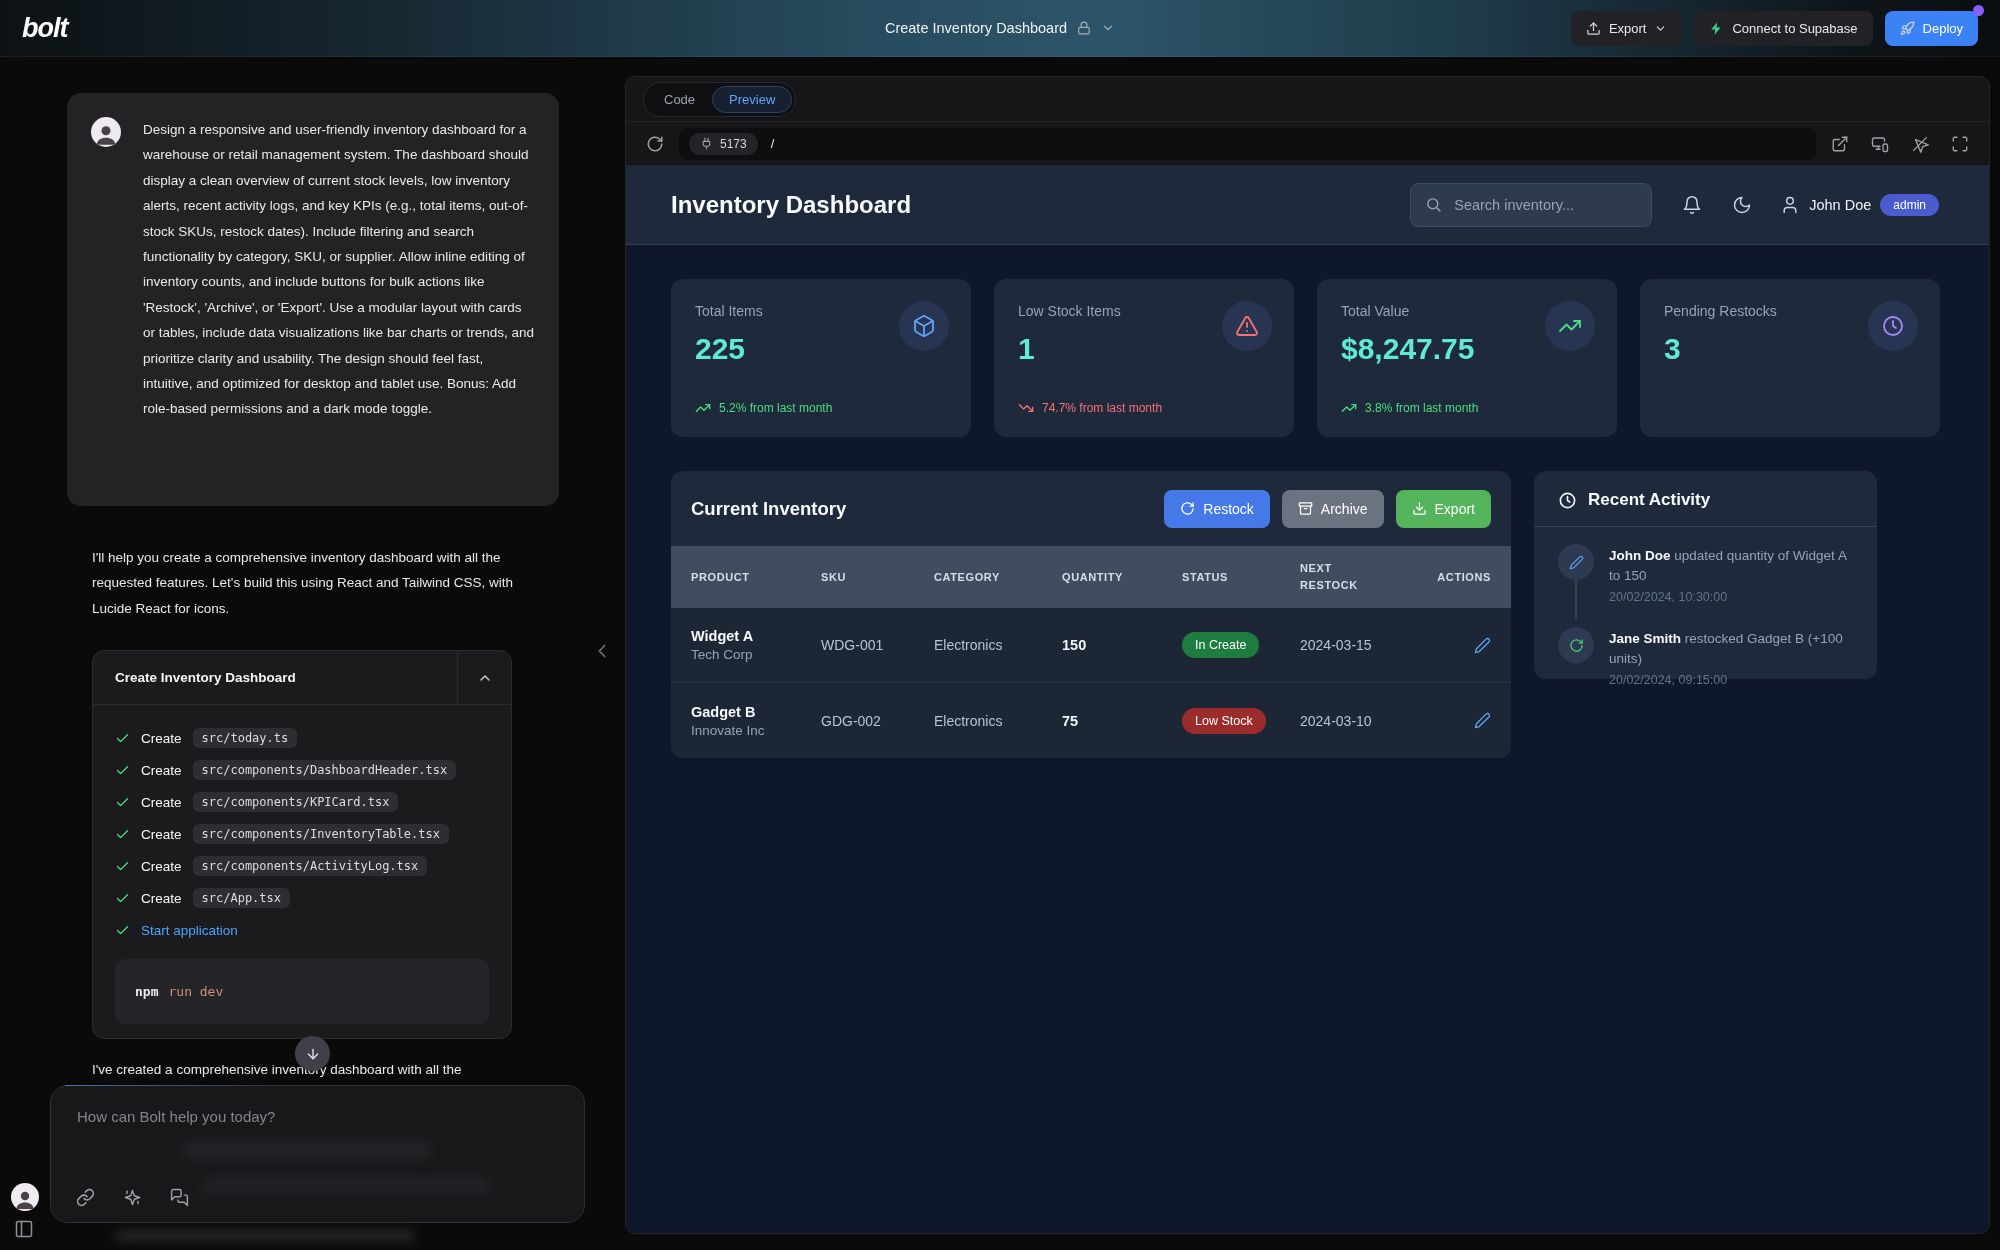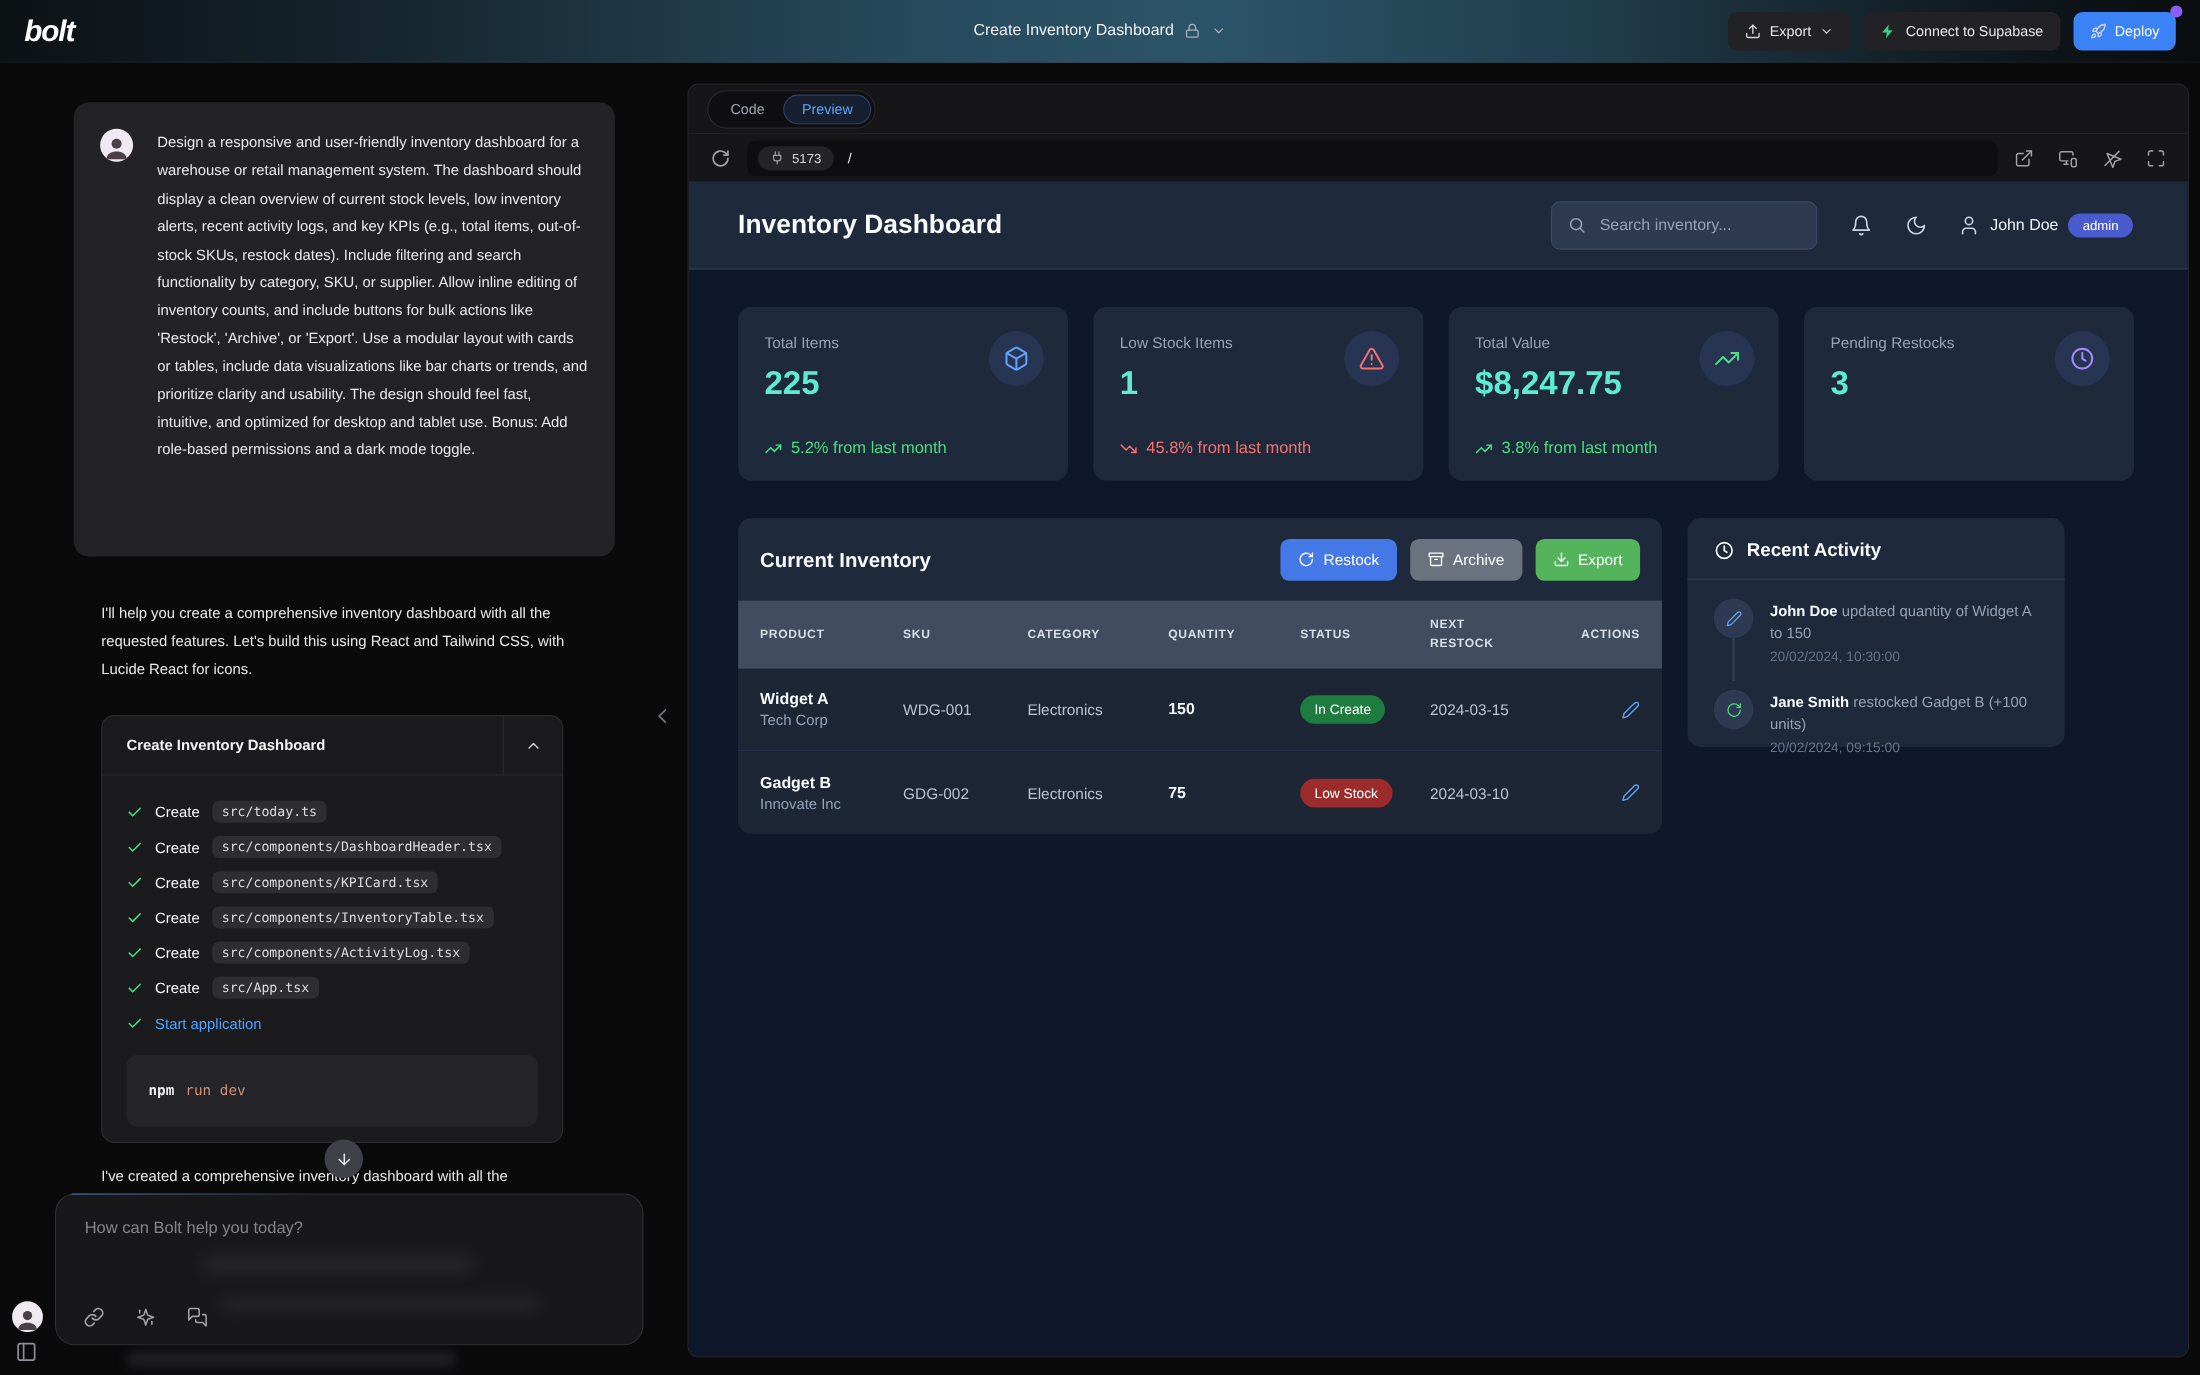--- a/index.html
+++ b/index.html
@@ -101,21 +101,21 @@
   .hdr-ic { margin-left:30px; color:#cbd5e1; background:none; border:none; padding:0; cursor:pointer; }
   .user-cluster { margin-left:28px; display:flex; align-items:center; gap:9px; }
   .user-cluster .ic { color:#cbd5e1; }
   .user-name { font-size:14.5px; color:#f1f5f9; }
   .role-badge { background:#4a5bce; color:#fff; font-size:12px; padding:4px 13px; border-radius:999px; }
 
   .kpis { position:absolute; left:45px; top:114px; display:flex; gap:23px; }
   .kpi { position:relative; width:300px; height:158px; background:#1e293b; border-radius:12px; padding:24px; }
   .kpi-label { font-size:14px; color:#94a3b8; }
   .kpi-value { font-size:30px; font-weight:800; color:#5eead4; margin-top:13px; }
-  .kpi-trend { position:absolute; left:24px; bottom:21px; display:flex; align-items:center; gap:8px; font-size:15px; }
+  .kpi-trend { position:absolute; left:24px; bottom:21px; display:flex; align-items:center; gap:8px; font-size:12px; }
   .trend-up { color:#4ade80; } .trend-down { color:#f87171; }
   .kpi-icon { position:absolute; right:22px; top:22px; width:50px; height:50px; border-radius:50%;
               background:rgba(99,139,250,0.13); display:flex; align-items:center; justify-content:center; }
   .ic-blue { color:#60a5fa; } .ic-red { color:#f87171; } .ic-green { color:#4ade80; } .ic-purple { color:#a78bfa; }
 
   .inv-card { position:absolute; left:45px; top:306px; width:840px; background:#1e293b; border-radius:12px; overflow:hidden; }
   .inv-header { height:75px; display:flex; align-items:center; padding:0 20px; }
   .inv-title { flex:1; font-size:18.5px; font-weight:800; color:#f8fafc; }
   .act-btn { display:flex; align-items:center; gap:8px; height:38px; padding:0 16px; border:none; border-radius:8px;
              color:#fff; font-size:14px; font-family:inherit; cursor:pointer; }
@@ -502,21 +502,21 @@
         <div class="kpi">
           <div class="kpi-label">Low Stock Items</div>
           <div class="kpi-value">1</div>
           <div class="kpi-trend trend-down">
             <span>
                 <svg width="16" height="16" viewBox="0 0 24 24" fill="none" stroke="currentColor" stroke-width="2" stroke-linecap="round" stroke-linejoin="round">
                   <polyline points="22 17 13.5 8.5 8.5 13.5 2 7"></polyline>
                   <polyline points="16 17 22 17 22 11"></polyline>
                 </svg>
               </span>
-            <span>45.8% from last month</span>
+            <span>74.7% from last month</span>
           </div>
           <div class="kpi-icon ic-red">
             <svg width="24" height="24" viewBox="0 0 24 24" fill="none" stroke="currentColor" stroke-width="1.8" stroke-linecap="round" stroke-linejoin="round">
                 <path d="m21.73 18-8-14a2 2 0 0 0-3.46 0l-8 14A2 2 0 0 0 4 21h16a2 2 0 0 0 1.73-3Z"></path>
                 <path d="M12 9v4"></path>
                 <path d="M12 17h.01"></path>
               </svg>
           </div>
         </div>
         <div class="kpi">

